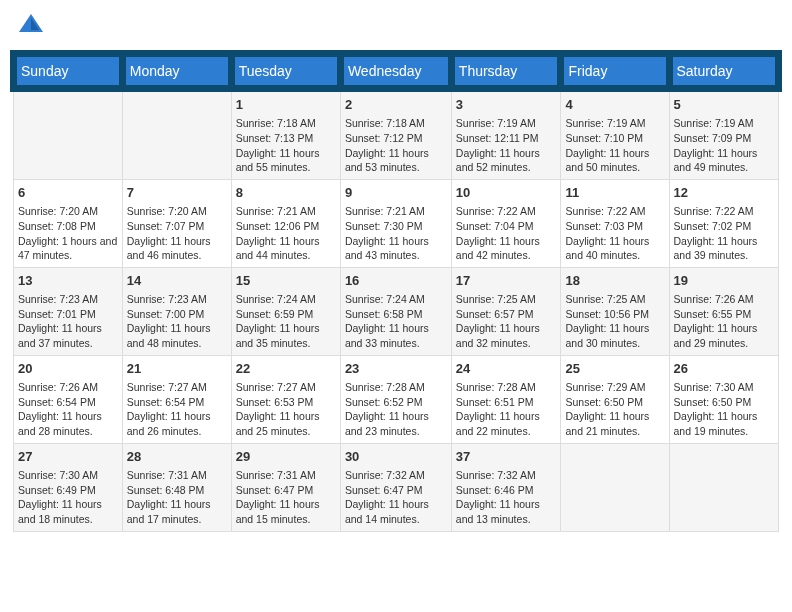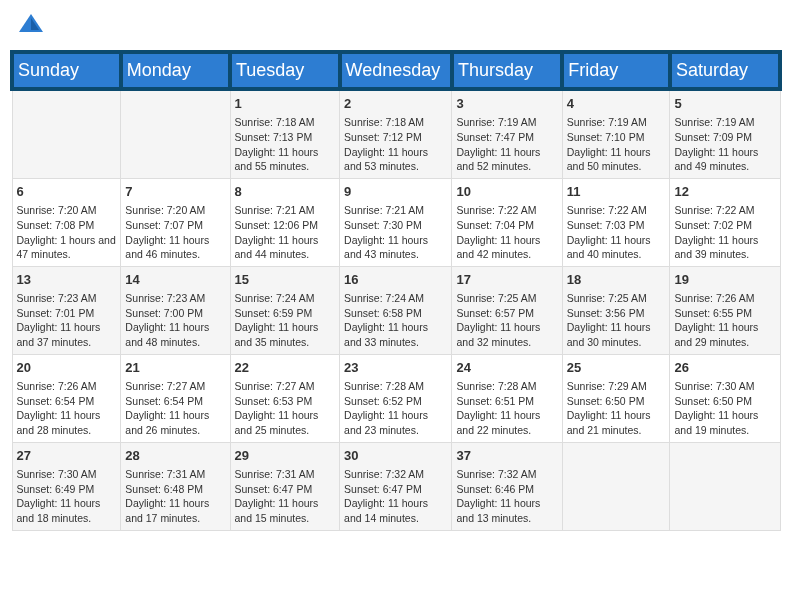--- a/index.html
+++ b/index.html
@@ -37,23 +37,23 @@
     table {
       width: 100%;
       border-collapse: collapse;
       font-size: 10.5px;
     }
     thead tr th {
       background-color: #2d7dd2;
       color: #fff;
       padding: 6px 4px;
       text-align: left;
-      font-size: 18px;
+      font-size: 14px;
       font-weight: normal;
-      border: 4px solid #0c4a6e;
+      border: 7px solid #0c4a6e;
     }
     tbody tr td {
       vertical-align: top;
       padding: 4px;
       border: 1px solid #ddd;
       height: 80px;
       width: 113px;
       color: #333;
       line-height: 1.4;
     }
@@ -116,21 +116,21 @@
         </td>
         <td>
           <span class="day-num">2</span>
           <div>Sunrise: 7:18 AM</div>
           <div>Sunset: 7:12 PM</div>
           <div>Daylight: 11 hours and 53 minutes.</div>
         </td>
         <td>
           <span class="day-num">3</span>
           <div>Sunrise: 7:19 AM</div>
-          <div>Sunset: 7:47 PM</div>
+          <div>Sunset: 12:11 PM</div>
           <div>Daylight: 11 hours and 52 minutes.</div>
         </td>
         <td>
           <span class="day-num">4</span>
           <div>Sunrise: 7:19 AM</div>
           <div>Sunset: 7:10 PM</div>
           <div>Daylight: 11 hours and 50 minutes.</div>
         </td>
         <td>
           <span class="day-num">5</span>
@@ -210,21 +210,21 @@
         </td>
         <td>
           <span class="day-num">17</span>
           <div>Sunrise: 7:25 AM</div>
           <div>Sunset: 6:57 PM</div>
           <div>Daylight: 11 hours and 32 minutes.</div>
         </td>
         <td>
           <span class="day-num">18</span>
           <div>Sunrise: 7:25 AM</div>
-          <div>Sunset: 3:56 PM</div>
+          <div>Sunset: 10:56 PM</div>
           <div>Daylight: 11 hours and 30 minutes.</div>
         </td>
         <td>
           <span class="day-num">19</span>
           <div>Sunrise: 7:26 AM</div>
           <div>Sunset: 6:55 PM</div>
           <div>Daylight: 11 hours and 29 minutes.</div>
         </td>
       </tr>
       <tr>

